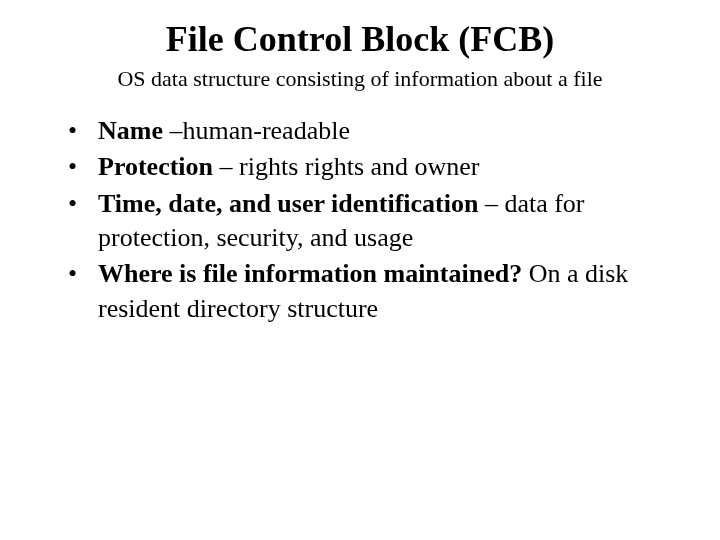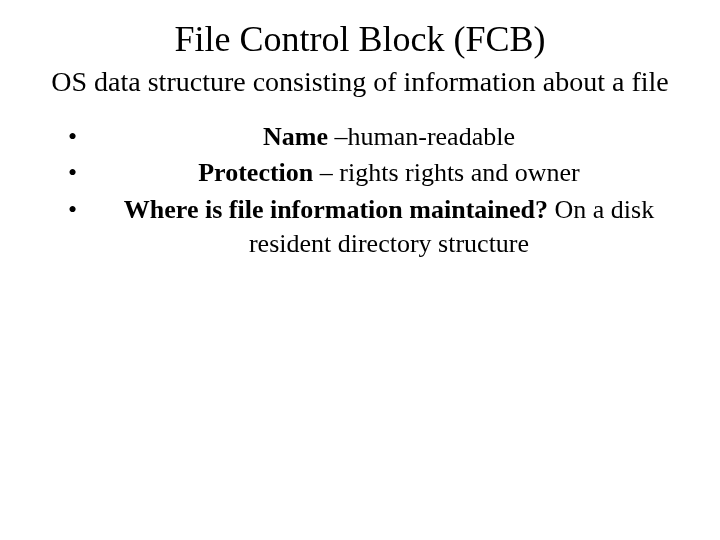--- a/index.html
+++ b/index.html
@@ -1,36 +1,35 @@
 <!DOCTYPE html>
 <html><head>
   <meta charset="utf-8">
   <style>
     * {
       margin: 0;
       padding: 0;
       box-sizing: border-box;
-      text-align: center;
     }
     body {
       width: 720px;
       height: 540px;
       background: #ffffff;
       font-family: "Times New Roman", Times, serif;
       color: #000000;
       padding: 18px 40px 20px 40px;
     }
     .title {
       font-size: 36px;
       text-align: center;
-      font-weight: normal;
+      font-weight: bold;
       margin-bottom: 6px;
     }
     .subtitle {
-      font-size: 28px;
+      font-size: 22px;
       text-align: center;
       font-weight: normal;
       margin-bottom: 22px;
     }
     .bullets {
       list-style: none;
       padding-left: 28px;
     }
     .bullets li {
       font-size: 26px;
@@ -52,14 +51,15 @@
   </style>
 </head>
 <body>
 
 <h1 class="title">File Control Block (FCB)</h1>
 <h2 class="subtitle">OS data structure consisting of information about a file</h2>
 
 <ul class="bullets">
   <li><span class="term">Name</span><span> –human-readable</span></li>
   <li><span class="term">Protection</span><span> – rights rights and owner</span></li>
+  <li><span class="term">Time, date, and user identification</span><span> – data for protection, security, and usage</span></li>
   <li><span class="term">Where is file information maintained?</span><span> On a disk resident directory structure</span></li>
 </ul>
 
 </body></html>

